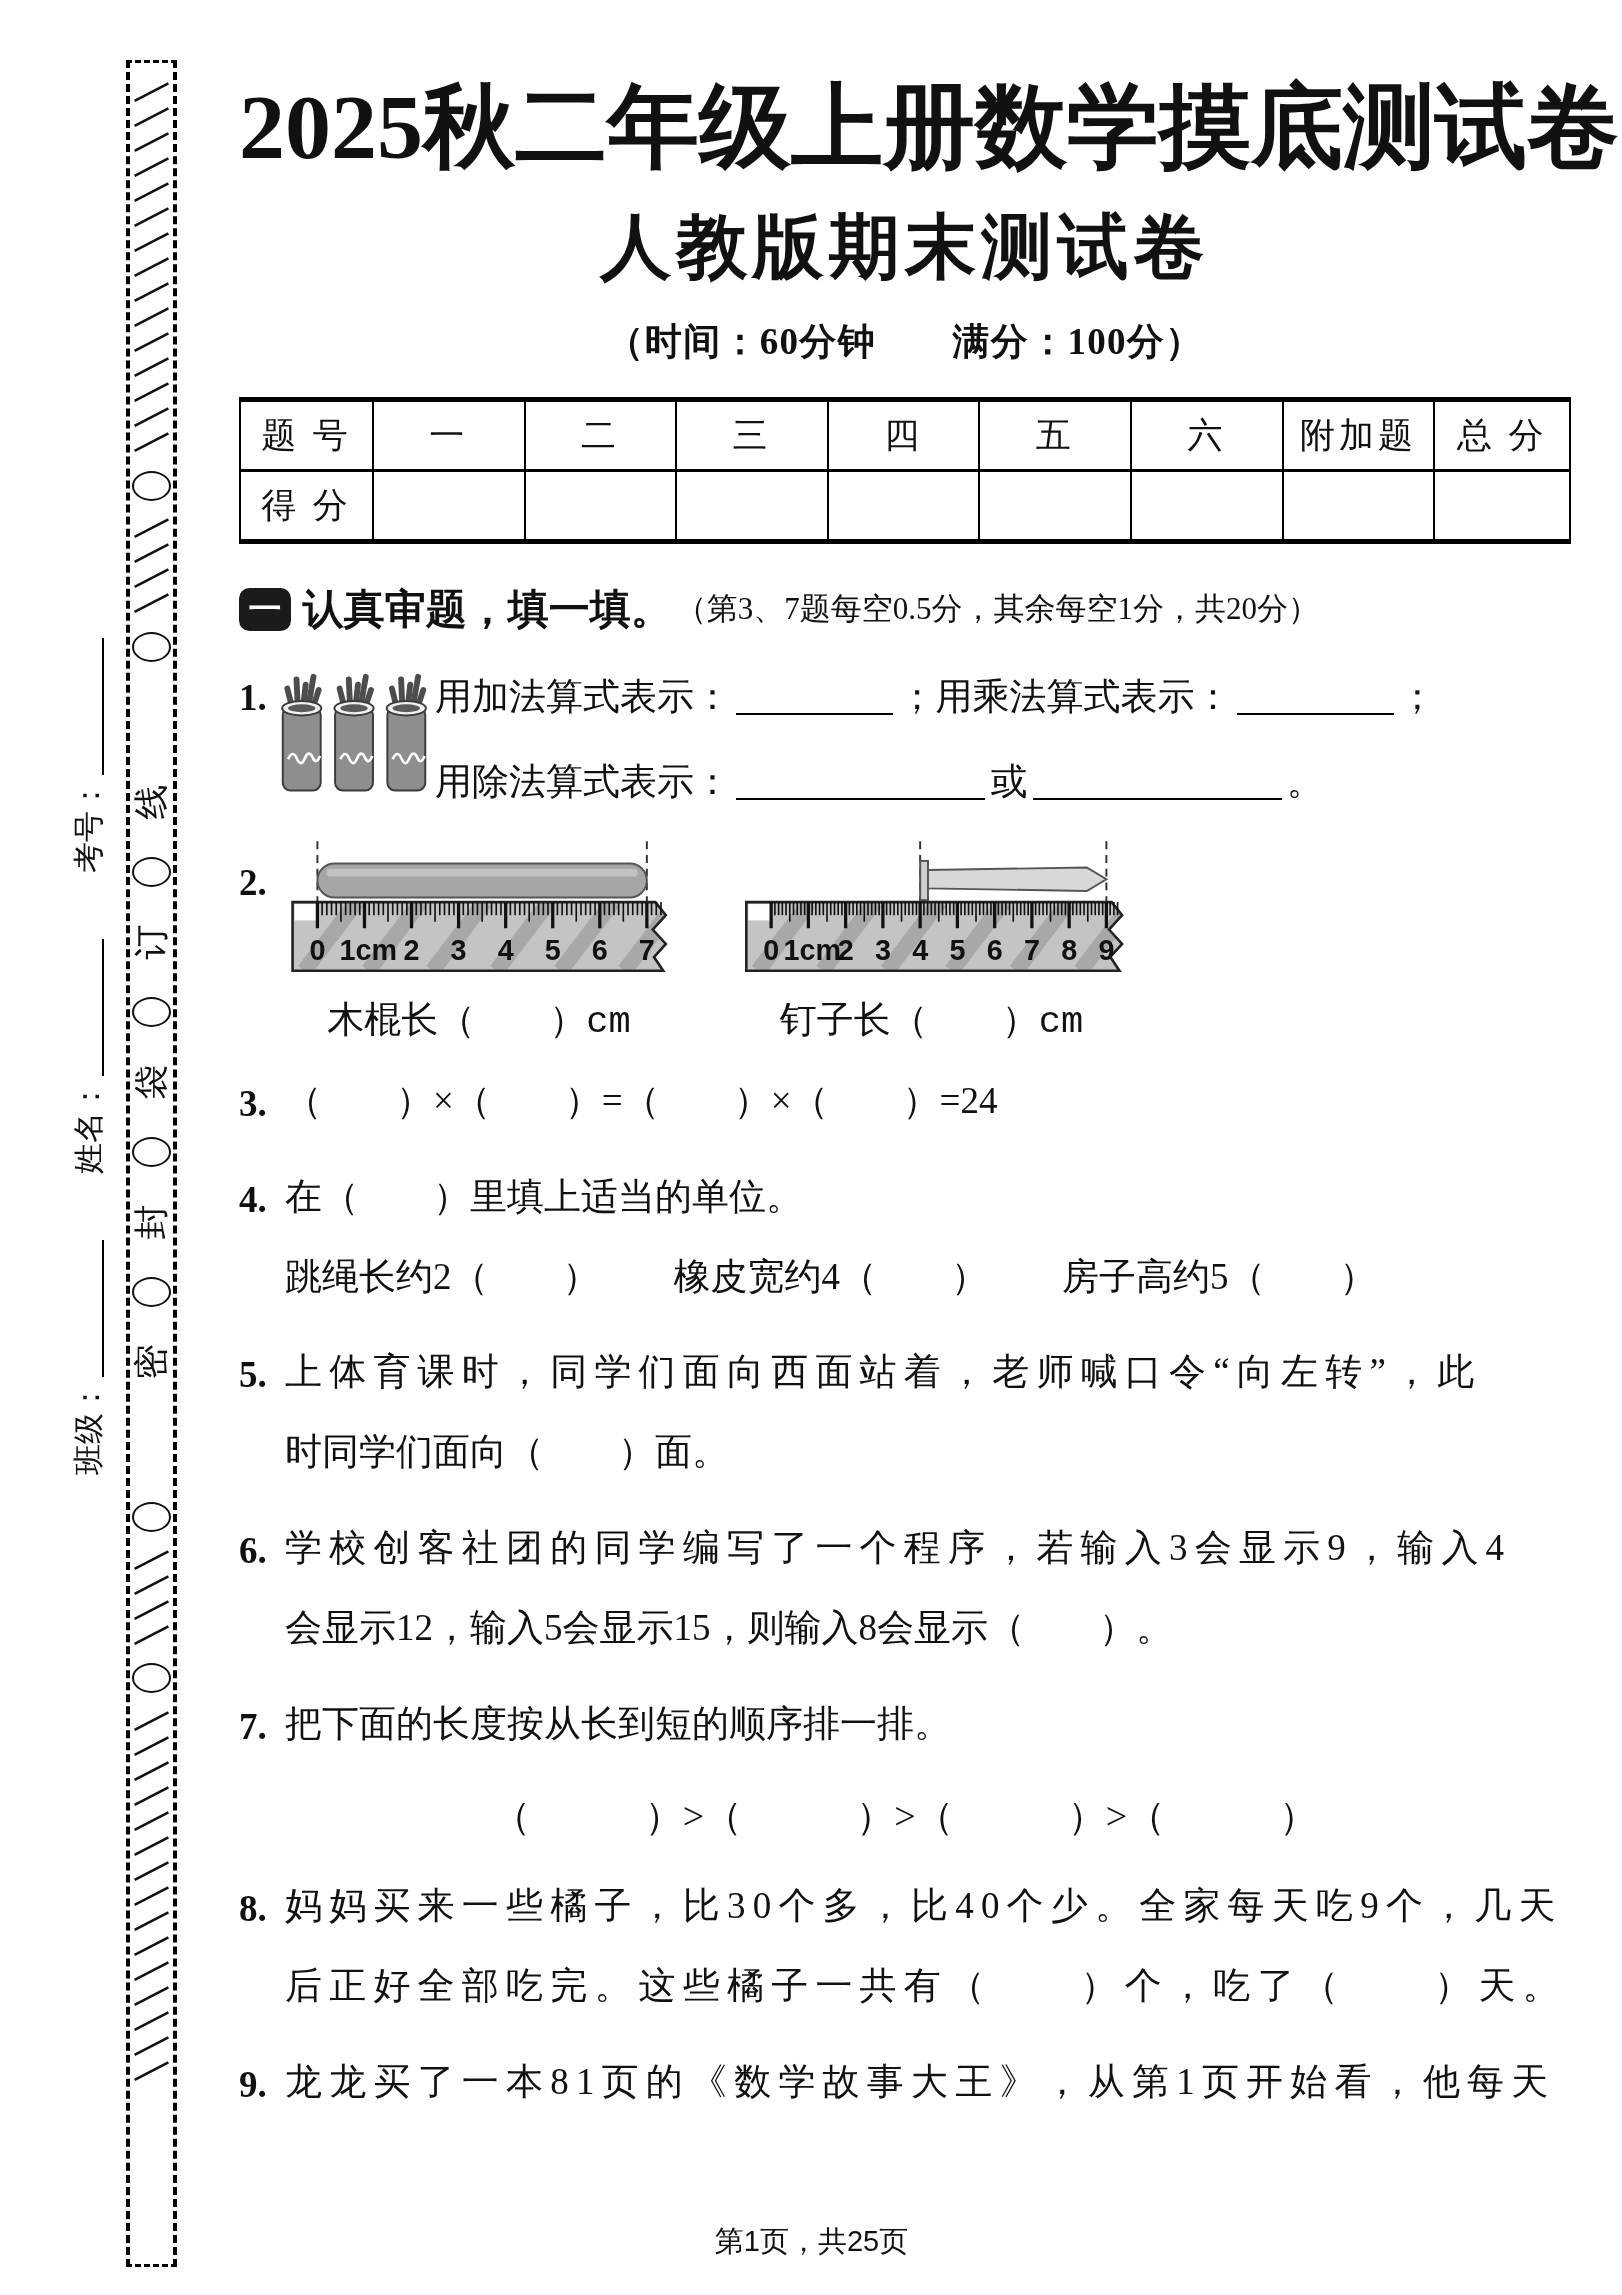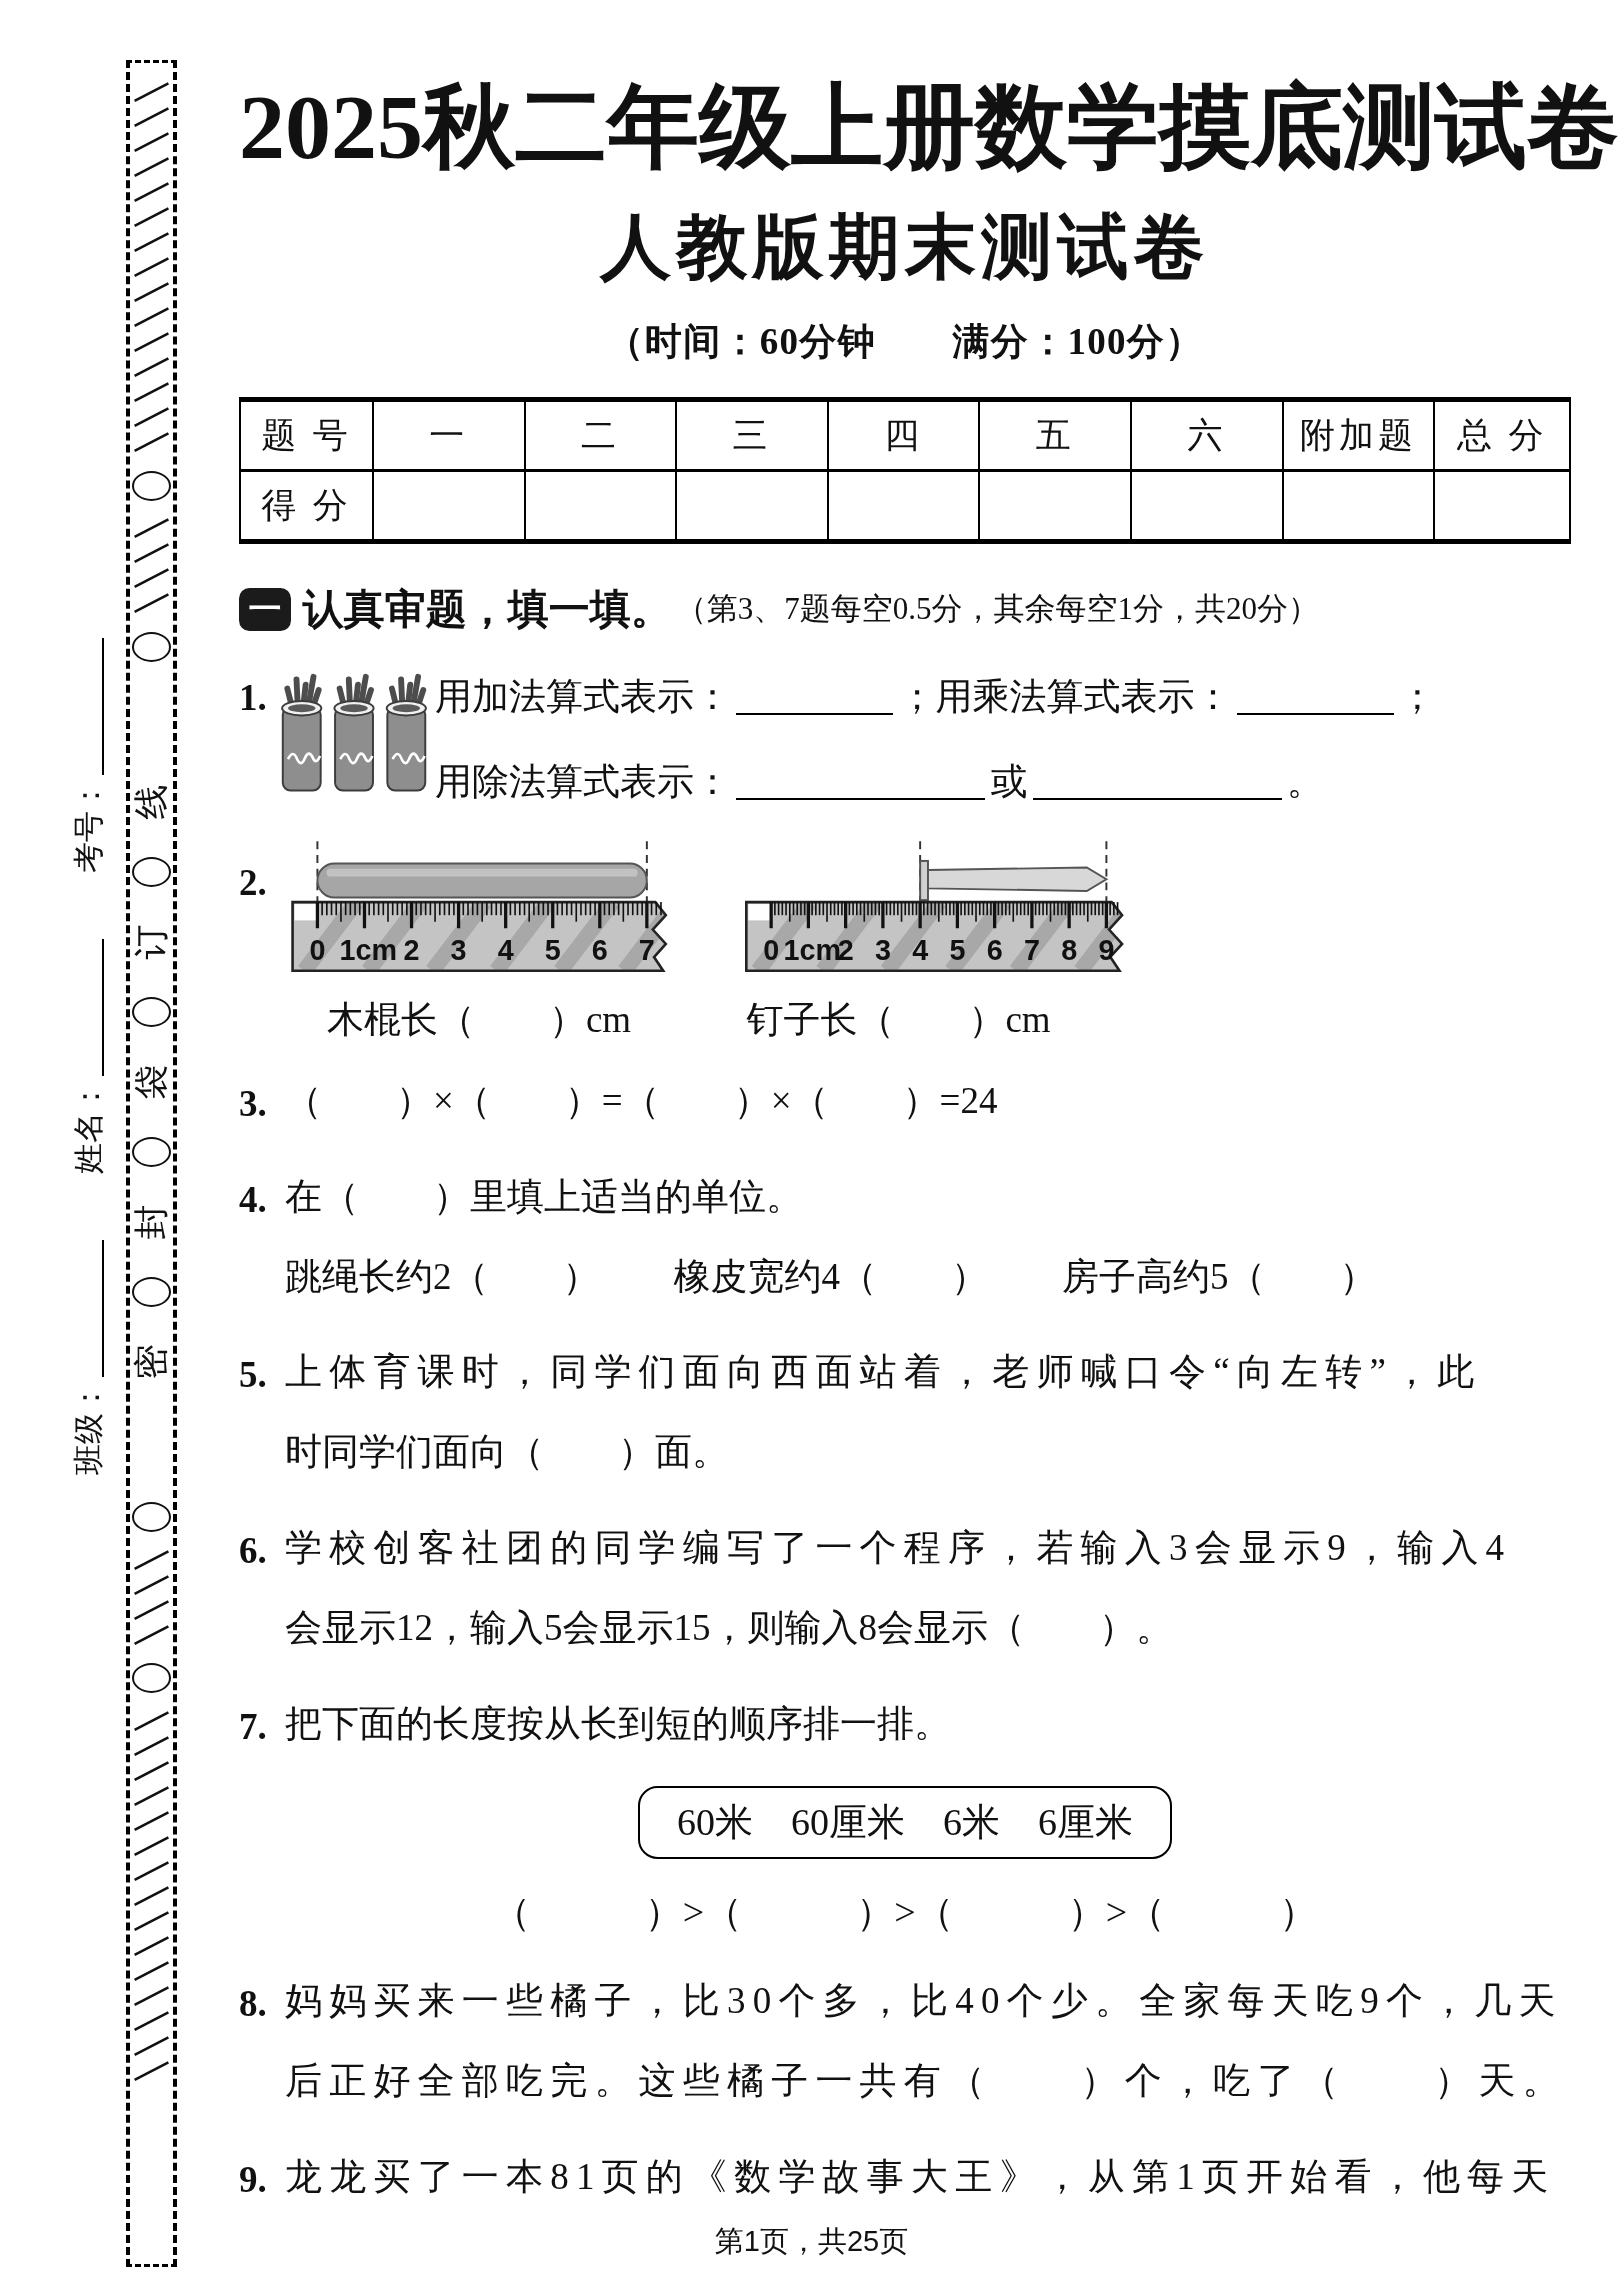--- a/index.html
+++ b/index.html
@@ -45,21 +45,21 @@
   .q-line{min-height:80px;display:flex;align-items:center;padding-left:46px;white-space:nowrap;}
   .q-line.stretch{letter-spacing:7.2px;}
   .blank{display:inline-block;border-bottom:2.6px solid #000;height:34px;margin:0 5.2px;flex:0 0 auto;}
 
   
   .q1 .q-line{padding-left:196px;min-height:85px;}
   .q1 .cups{position:absolute;left:39px;top:14.4px;}
 
   
   .q2 .rulers-row{display:flex;gap:75px;padding-left:52px;margin-top:3.9px;}
-  .q2 .captions{display:flex;gap:42px;padding-left:52px;margin-top:11.8px;}
+  .q2 .captions{display:flex;gap:75px;padding-left:52px;margin-top:11.8px;font-family:Liberation Mono, monospace;}
   .q2 .cap{text-align:center;font-size:37px;}
 
   
   .q7 .item-box{width:fit-content;margin:22px auto 0;border:2.6px solid #000;border-radius:19.6px;
                 padding:9.2px 37px;font-size:38px;}
   .q7 .order-line{text-align:center;margin-top:27.5px;font-size:38px;min-height:59px;}
 
   .footer{position:absolute;left:0;right:0;bottom:33px;text-align:center;font-size:29px;
           font-family:"Liberation Sans","DejaVu Sans",sans-serif;}
 </style>
@@ -569,21 +569,20 @@
           </div>
           <div class="q-line">
             <span>会显示12，输入5会显示15，则输入8会显示（　　）。</span>
           </div>
         </div>
         <div class="question q7">
           <span class="q-num">7.</span>
           <div class="q-line">
             <span>把下面的长度按从长到短的顺序排一排。</span>
           </div>
-          <div class="item-box">60米　60厘米　6米　6厘米</div>
           <div class="order-line">（　　　）&gt;（　　　）&gt;（　　　）&gt;（　　　）</div>
         </div>
         <div class="question q8">
           <span class="q-num">8.</span>
           <div class="q-line stretch">
             <span>妈妈买来一些橘子，比30个多，比40个少。全家每天吃9个，几天</span>
           </div>
           <div class="q-line stretch">
             <span>后正好全部吃完。这些橘子一共有（　　）个，吃了（　　）天。</span>
           </div>

